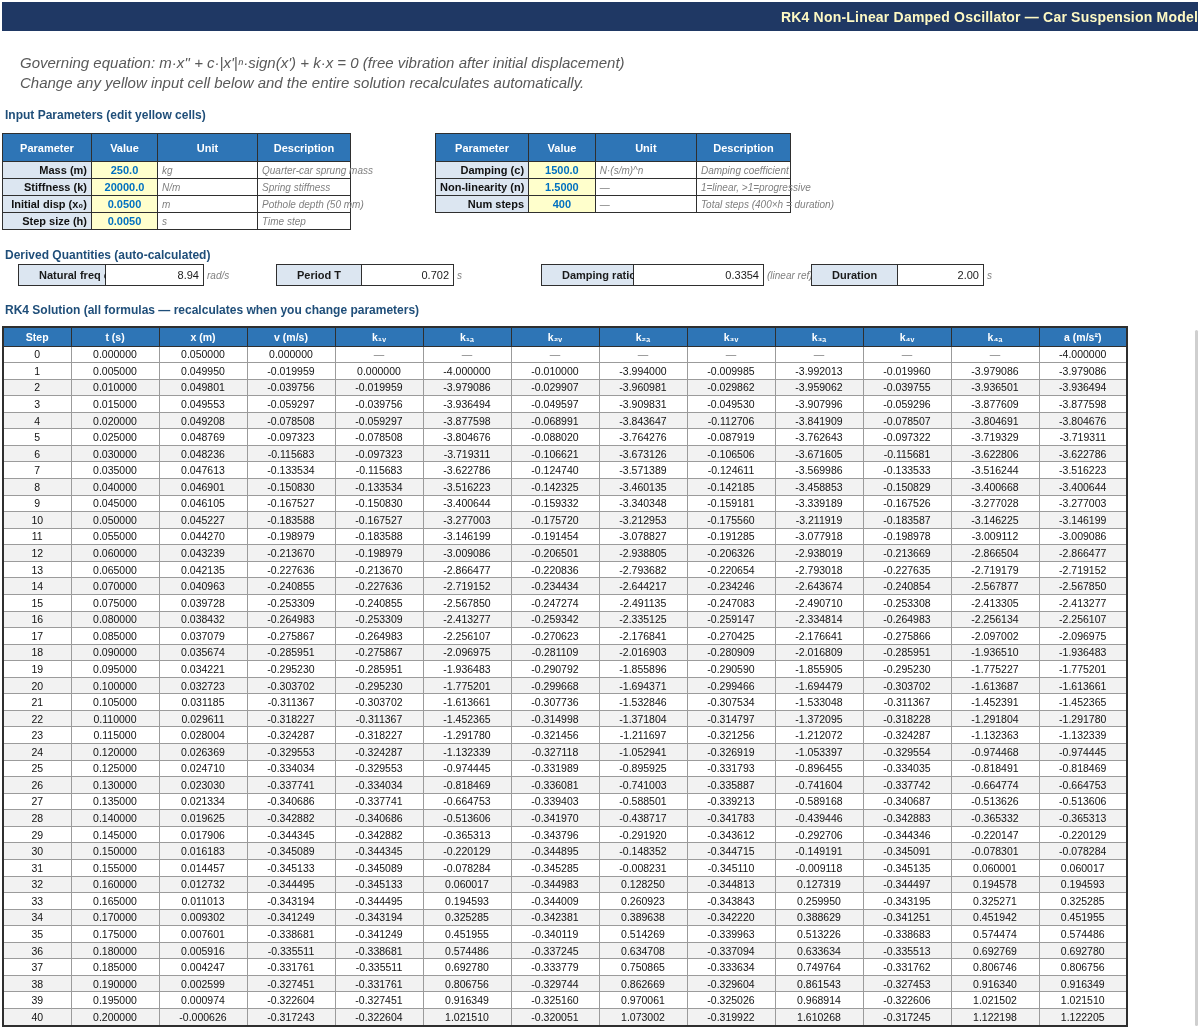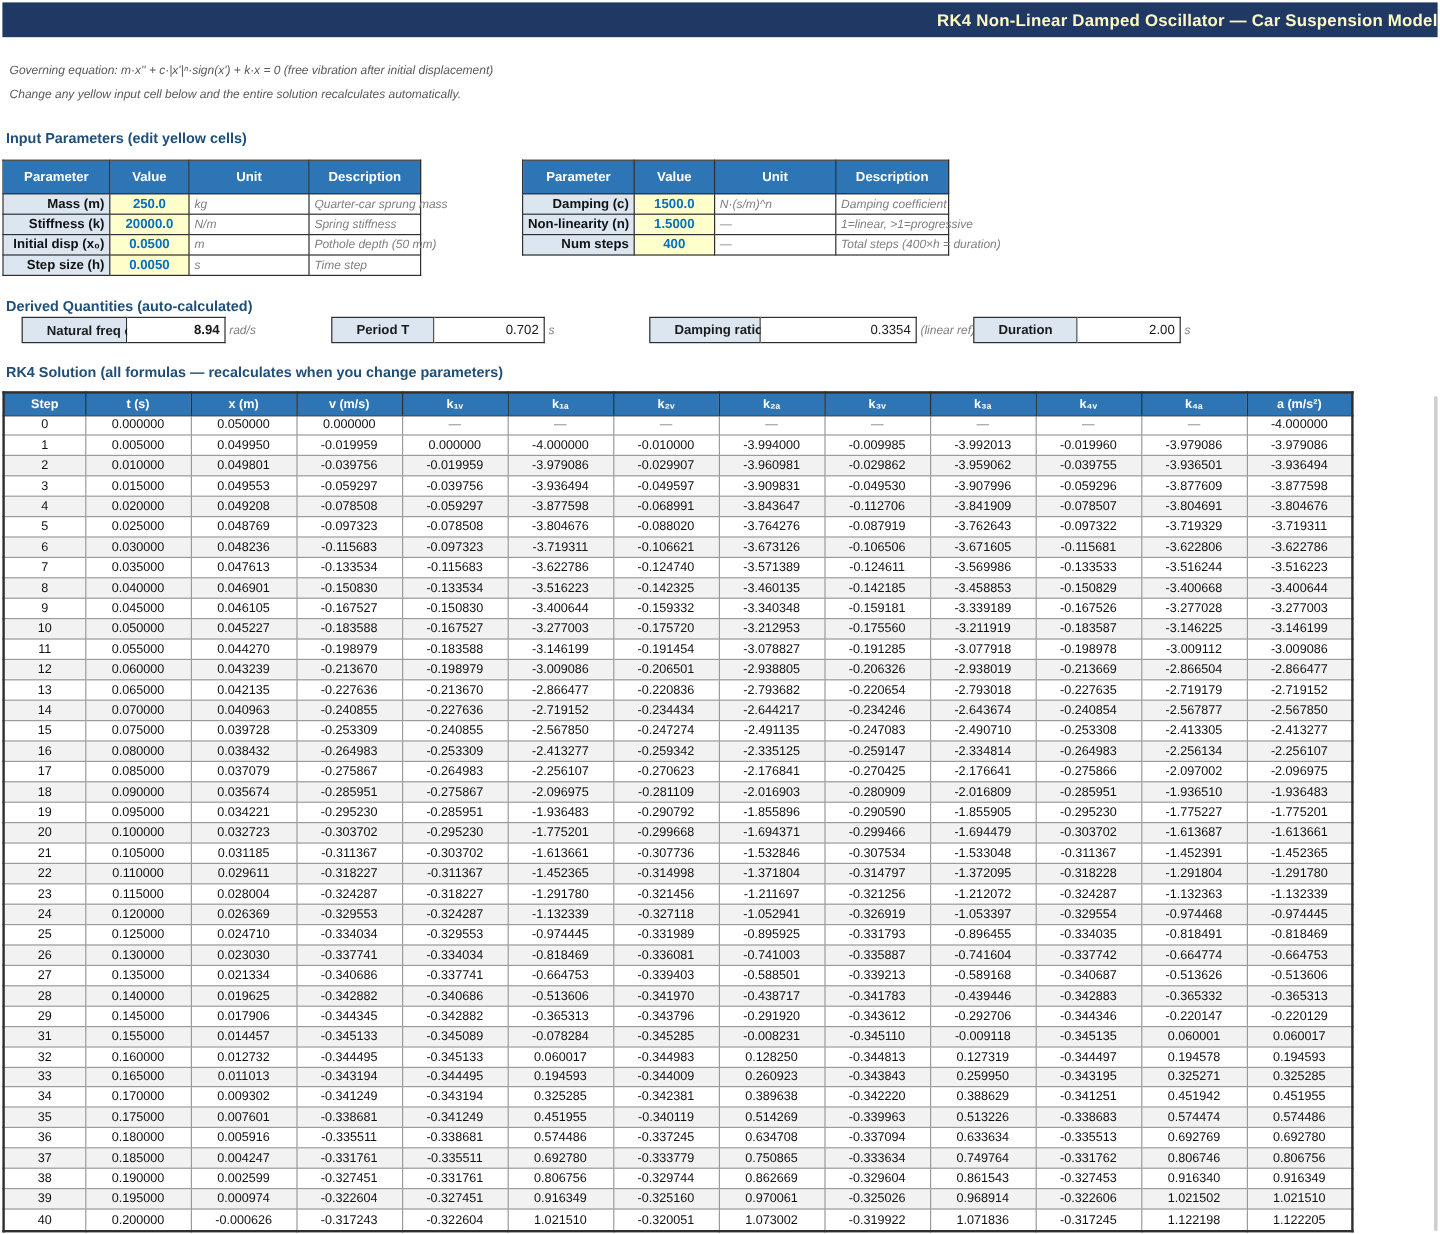--- a/index.html
+++ b/index.html
@@ -9,21 +9,21 @@
     background:#ffffff;
     font-family:"Liberation Sans","DejaVu Sans",sans-serif;
     color:#1a1a1a;
   }
   .titlebar {
     position:absolute; top:2px; left:2px; right:2px; height:29px;
     background:#1F3864; color:#fef9c3;
     display:flex; align-items:center; justify-content:flex-end;
     font-size:14px; font-weight:bold; letter-spacing:.2px;
   }
-  .note { position:absolute; left:8px; font-style:italic; color:#595959; font-size:10px; white-space:nowrap;text-align:center; }
+  .note { position:absolute; left:20px; font-style:italic; color:#595959; font-size:15px; white-space:nowrap;text-align:center; }
   .note-eq   { top:54px; }
   .note-inst { top:74px; }
   .section-heading {
     position:absolute; left:5px; font-size:12px; font-weight:bold; color:#1F4E79; white-space:nowrap;
   }
   .sh-inputs  { top:108px; }
   .sh-derived { top:248px; }
   .sh-rk4     { top:303px; }
 
   
@@ -51,21 +51,21 @@
   .dq { position:absolute; top:0; height:22px; display:flex; align-items:stretch; font-size:11px; }
   .dq .dq-label {
     background:#DCE6F1; border:1px solid #2f2f2f; font-weight:bold;
     display:flex; align-items:center; padding:0 20px; white-space:nowrap;margin-left:16px;
   }
   .dq .dq-value {
     background:#fff; border:1px solid #2f2f2f; border-left:none;
     display:flex; align-items:center; justify-content:flex-end; padding:0 4px;
   }
   .dq .dq-unit { font-style:italic; color:#7F7F7F; font-size:10px; display:flex; align-items:center; padding-left:3px; white-space:nowrap; }
-  .dq1 { left:2px; }   .dq1 .dq-label{width:88px;} .dq1 .dq-value{width:82px;font-weight:bold;}
+  .dq1 { left:2px; }   .dq1 .dq-label{width:88px;} .dq1 .dq-value{width:98px;}
   .dq2 { left:260px; } .dq2 .dq-label{width:86px;} .dq2 .dq-value{width:92px;}
   .dq3 { left:525px; } .dq3 .dq-label{width:93px;} .dq3 .dq-value{width:130px;}
   .dq4 { left:795px; } .dq4 .dq-label{width:87px;} .dq4 .dq-value{width:86px;}
 
   
   table.stable {
     position:absolute; top:326px; left:2px; width:1126px; height:701px;
     border-collapse:collapse; table-layout:fixed; font-size:10.5px;
     border:2px solid #2f2f2f;
   }
@@ -684,20 +684,35 @@
         <td>-0.365313</td>
         <td>-0.343796</td>
         <td>-0.291920</td>
         <td>-0.343612</td>
         <td>-0.292706</td>
         <td>-0.344346</td>
         <td>-0.220147</td>
         <td>-0.220129</td>
       </tr>
       <tr>
+        <td>30</td>
+        <td>0.150000</td>
+        <td>0.016183</td>
+        <td>-0.345089</td>
+        <td>-0.344345</td>
+        <td>-0.220129</td>
+        <td>-0.344895</td>
+        <td>-0.148352</td>
+        <td>-0.344715</td>
+        <td>-0.149191</td>
+        <td>-0.345091</td>
+        <td>-0.078301</td>
+        <td>-0.078284</td>
+      </tr>
+      <tr>
         <td>31</td>
         <td>0.155000</td>
         <td>0.014457</td>
         <td>-0.345133</td>
         <td>-0.345089</td>
         <td>-0.078284</td>
         <td>-0.345285</td>
         <td>-0.008231</td>
         <td>-0.345110</td>
         <td>-0.009118</td>
@@ -828,21 +843,21 @@
       <tr>
         <td>40</td>
         <td>0.200000</td>
         <td>-0.000626</td>
         <td>-0.317243</td>
         <td>-0.322604</td>
         <td>1.021510</td>
         <td>-0.320051</td>
         <td>1.073002</td>
         <td>-0.319922</td>
-        <td>1.071836</td>
+        <td>1.610268</td>
         <td>-0.317245</td>
         <td>1.122198</td>
         <td>1.122205</td>
       </tr>
     </tbody>
 </table>
 
 <div class="vscrollbar"></div>
 
 </body></html>

